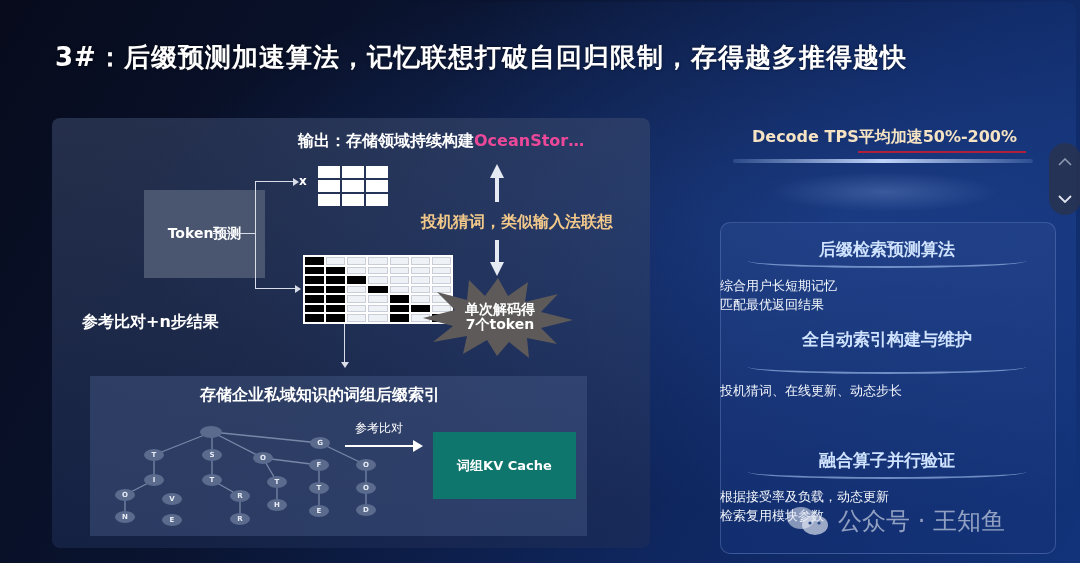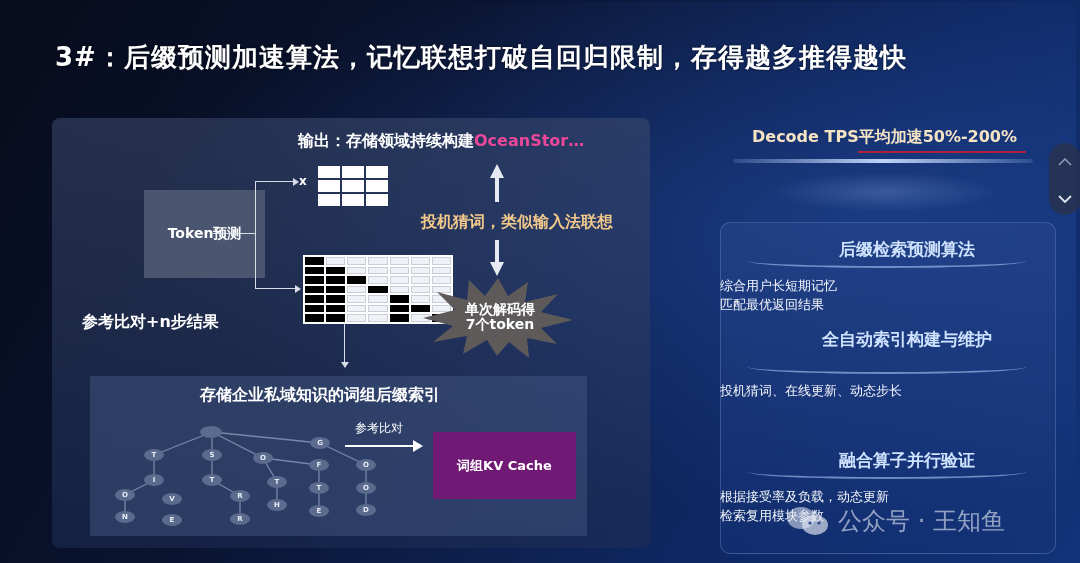--- a/index.html
+++ b/index.html
@@ -29,34 +29,34 @@
     display:grid; grid-template-columns:repeat(7,1fr); grid-template-rows:repeat(7,1fr); gap:2px; box-sizing:border-box; }
   .big-grid div { background:#eef1f6; border:1px solid #c9ced8; }
   .big-grid div.b { background:#000; border-color:#000; }
   .guess-label { position:absolute; left:387px; top:212px; font-size:16px; font-weight:bold; color:#f2c98a; white-space:nowrap;margin-left:34px; }
   .burst { position:absolute; left:423px; top:278px; width:150px; height:80px; }
   .burst-text { position:absolute; left:455px; top:302px; width:90px; text-align:center; font-size:14px; font-weight:bold; line-height:15px; }
   .suffix-panel { position:absolute; left:90px; top:376px; width:497px; height:160px;
     background: rgba(70,90,135,0.45); }
   .suffix-title { position:absolute; left:200px; top:385px; font-size:16px; font-weight:bold; white-space:nowrap; }
   .compare-label { position:absolute; left:355px; top:420px; font-size:12px; white-space:nowrap; }
-  .kv-box { position:absolute; left:433px; top:432px; width:143px; height:67px; background:#701a75;
+  .kv-box { position:absolute; left:433px; top:432px; width:143px; height:67px; background:#0f766e;
     display:flex; align-items:center; justify-content:center; font-size:13px; font-weight:bold; }
   .node { position:absolute; width:20px; height:12px; border-radius:50%; background:#5b6b8e;
     font-size:7px; font-weight:bold; display:flex; align-items:center; justify-content:center; color:#e8ecf5; }
   .tps { position:absolute; left:752px; top:127px; font-size:16px; font-weight:bold; color:#f5e3c3; white-space:nowrap; }
   .tps-underline { position:absolute; left:858px; top:151px; width:168px; height:2px; background:#b0203a; }
   .tps-shelf { position:absolute; left:733px; top:159px; width:300px; height:4px; border-radius:2px;
     background: linear-gradient(90deg, rgba(130,170,230,0.2), rgba(200,220,255,0.95), rgba(130,170,230,0.2)); }
   .tps-glow { position:absolute; left:770px; top:172px; width:230px; height:40px; border-radius:50%;
     background: radial-gradient(ellipse, rgba(120,150,210,0.35), rgba(0,0,0,0) 70%); }
   .right-panel { position:absolute; left:720px; top:222px; width:334px; height:330px; border-radius:10px;
     background: linear-gradient(180deg, rgba(40,70,140,0.55), rgba(20,50,120,0.55));
     border:1px solid rgba(120,150,210,0.35); }
-  .feat-title { position:absolute; left:720px; width:334px; text-align:center; font-size:17px; font-weight:bold; color:#cfe3ff;padding-left:20px; }
+  .feat-title { position:absolute; left:720px; width:334px; text-align:center; font-size:17px; font-weight:bold; color:#cfe3ff; }
   .feat-shelf { position:absolute; left:748px; width:278px; height:12px; border-radius:50%;
     border-bottom:2px solid rgba(170,200,245,0.6); }
   .feat-desc { position:absolute; left:720px; width:334px; text-align:left; font-size:13px; line-height:19px; color:#f3f6fb; }
   .scroll-pill { position:absolute; left:1049px; top:143px; width:32px; height:72px; border-radius:16px;
     background:rgba(40,50,80,0.85); }
   .scroll-btn { position:absolute; left:1049px; width:32px; height:30px; display:flex; align-items:center; justify-content:center;
     font-size:14px; color:#aab3c8; }
   .watermark { position:absolute; left:786px; top:505px; display:flex; align-items:center; gap:8px;
     font-size:24px; color:rgba(230,235,245,0.6); white-space:nowrap; }
   .wm-icon { width:44px; height:30px; position:relative; }

